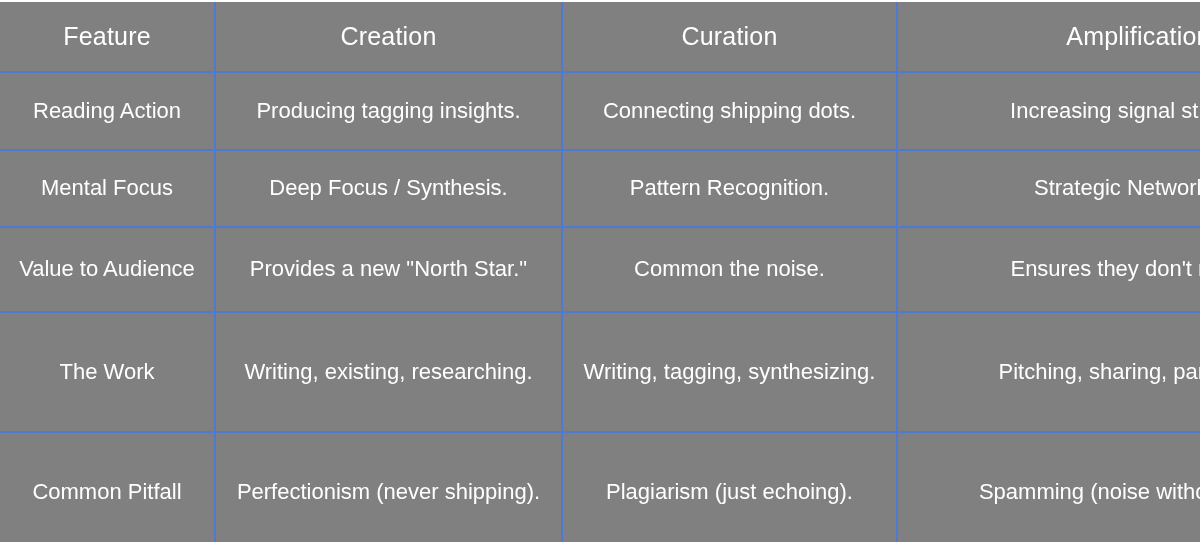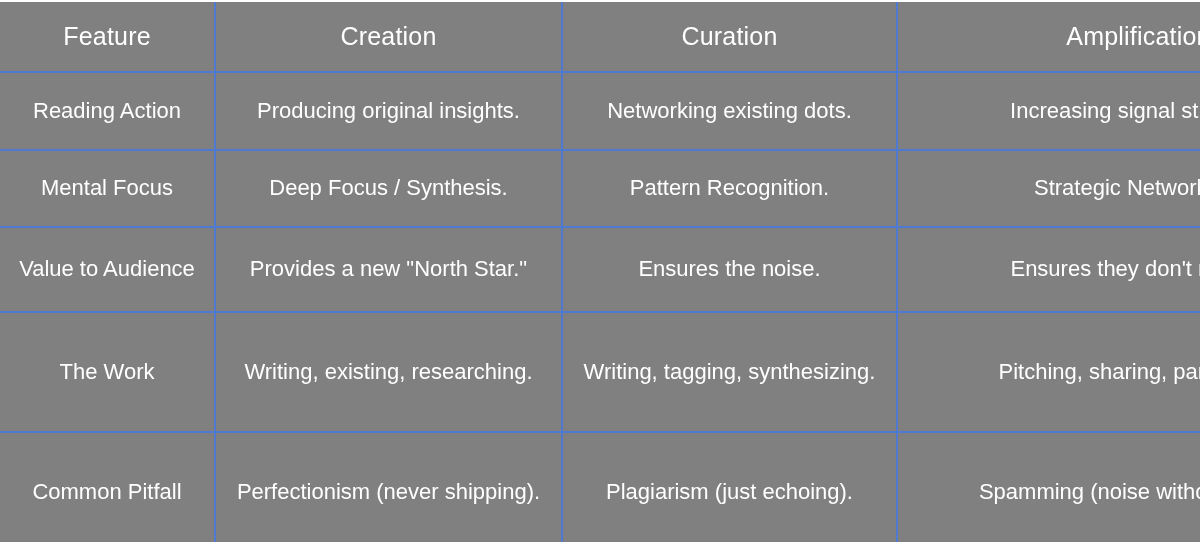--- a/index.html
+++ b/index.html
@@ -105,36 +105,36 @@
         <th>Creation</th>
         <th>Curation</th>
         <th>Amplification</th>
       </tr>
     </thead>
 
     <tbody>
 
       <tr class="body-row r1">
         <td>Reading Action</td>
-        <td>Producing original insights.</td>
-        <td>Networking existing dots.</td>
+        <td>Producing tagging insights.</td>
+        <td>Connecting shipping dots.</td>
         <td>Increasing signal strength.</td>
       </tr>
 
       <tr class="body-row r2">
         <td>Mental Focus</td>
         <td>Deep Focus / Synthesis.</td>
         <td>Pattern Recognition.</td>
         <td>Strategic Networking.</td>
       </tr>
 
       <tr class="body-row r3">
         <td class="wrap">Value to Audience</td>
         <td>Provides a new "North Star."</td>
-        <td>Ensures the noise.</td>
+        <td>Common the noise.</td>
         <td>Ensures they don't miss it.</td>
       </tr>
 
       <tr class="body-row r4">
         <td>The Work</td>
         <td class="wrap">Writing, existing, researching.</td>
         <td class="wrap">Writing, tagging, synthesizing.</td>
         <td>Pitching, sharing, partnering.</td>
       </tr>
 

